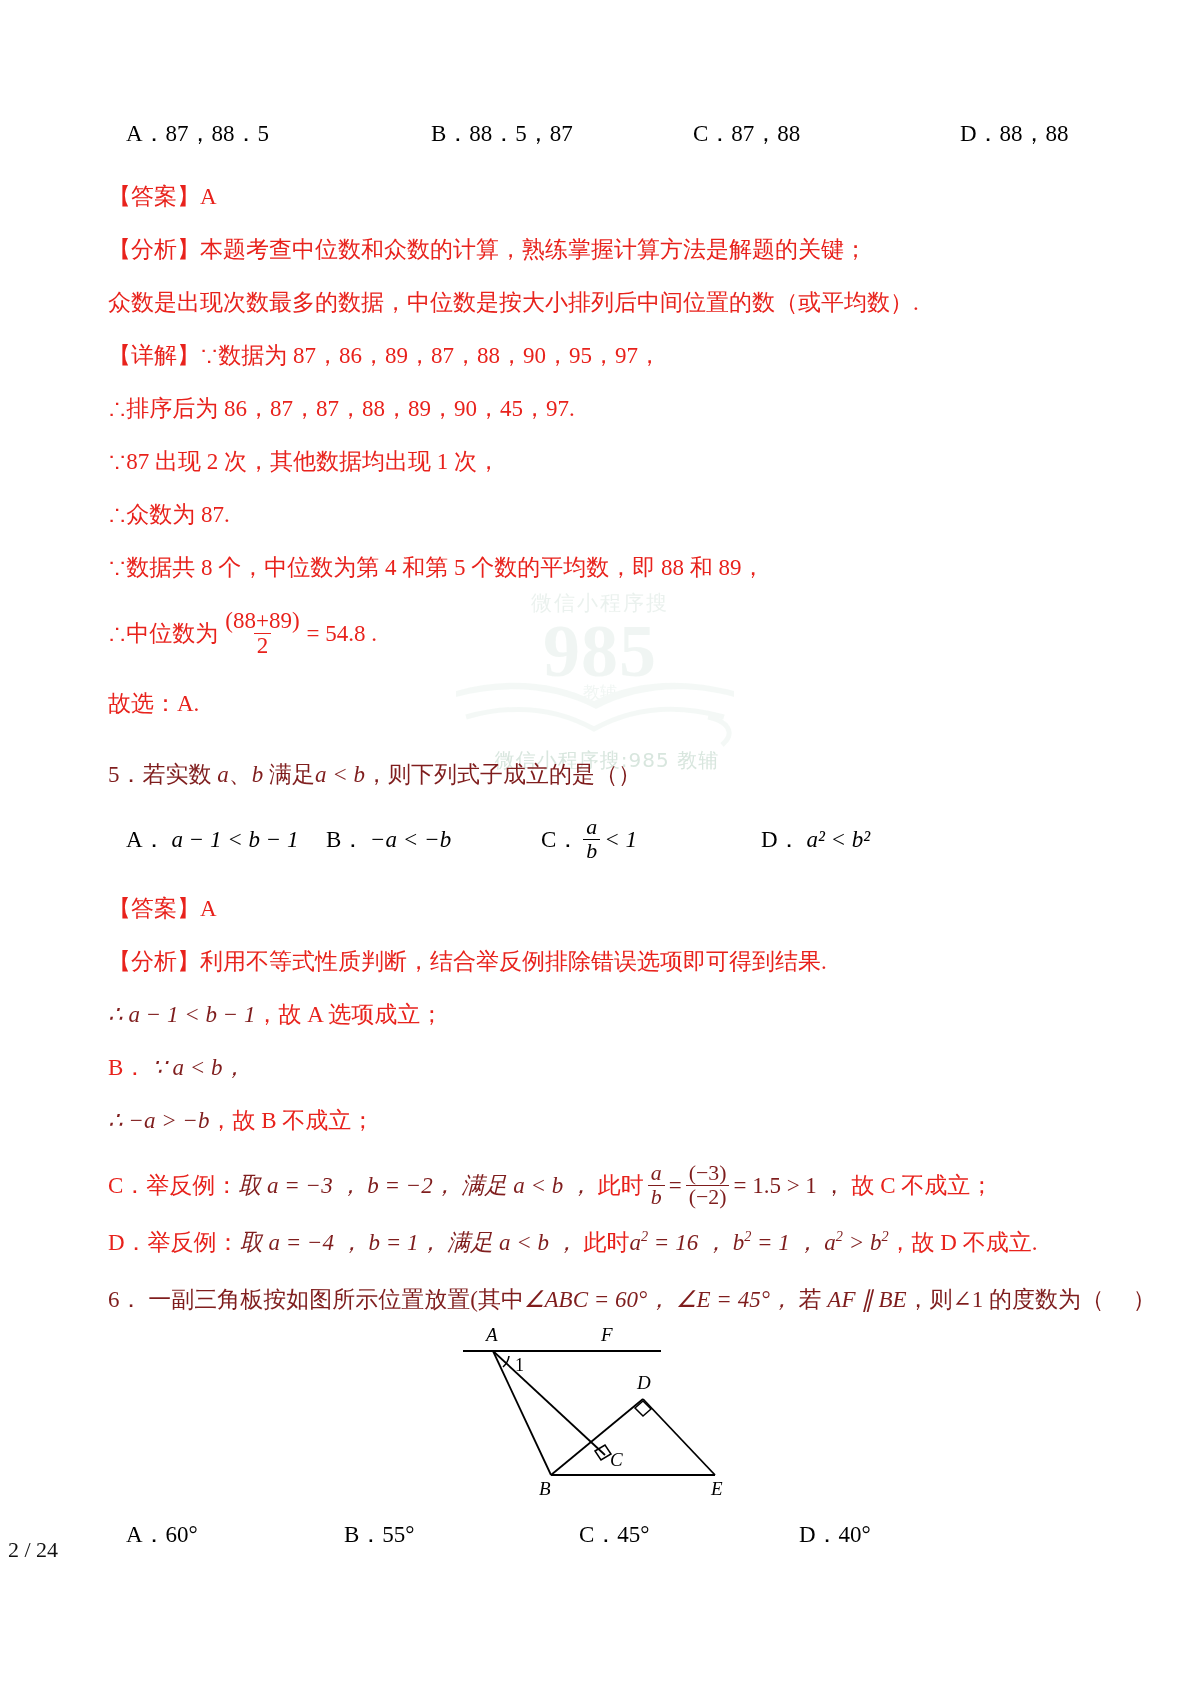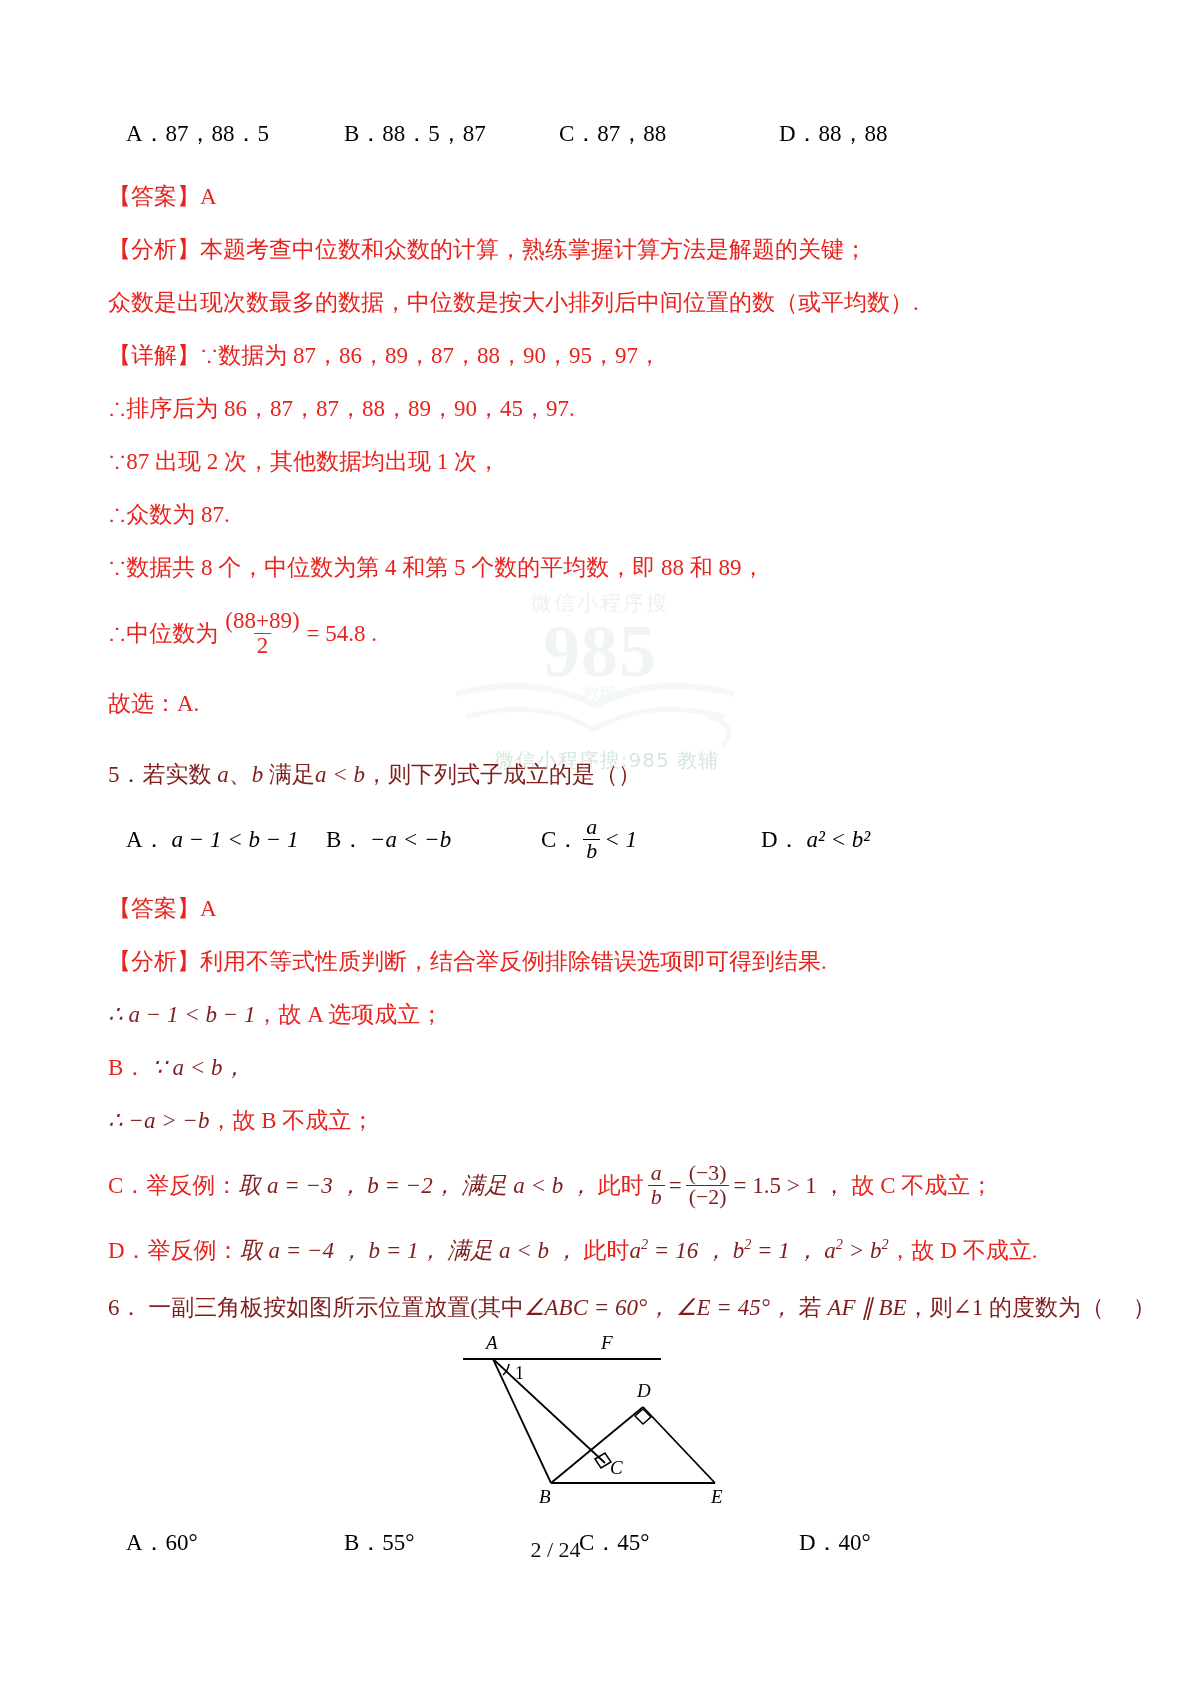--- a/index.html
+++ b/index.html
@@ -133,24 +133,24 @@
   .figure {
     position: relative;
     z-index: 3;
     width: 100%;
     height: 180px;
     margin: 2px 0 16px 0;
   }
   .figure svg { display: block; margin: 0 auto; }
   .footer {
     position: absolute;
-    left: 2px;
+    left: 8px;
     top: 1537px;
     width: 1107px;
-    text-align: center;
+    text-align: left;
     font-size: 22px;
     font-family: "Liberation Serif", serif;
     color: #111;
     z-index: 3;
   }
 </style>
 </head>
 <body>
 
 <div class="page">
@@ -161,23 +161,23 @@
     <div class="wm-sub">教辅</div>
     <svg class="wm-book" viewBox="0 0 300 86">
       <path d="M10 20 C60 6 110 10 148 30 C186 10 236 6 288 20 L288 26 C236 12 188 18 150 38 C112 18 62 12 10 26 Z" fill="#dcebe3"></path>
       <path d="M20 46 C70 32 112 38 148 58 C184 38 228 32 278 46" fill="none" stroke="#dcebe3" stroke-width="5"></path>
       <path d="M262 46 C282 50 290 62 276 74" fill="none" stroke="#dcebe3" stroke-width="5"></path>
     </svg>
   </div>
 
   <div class="content">
 
-    <div class="opts" style="margin-bottom:36px;">
+    <div class="opts" style="margin-bottom:36px;gap:47px;">
       <div class="opt lbl" style="width:218px;padding-left:18px;">A．87，88．5</div>
-      <div class="opt lbl" style="width:215px;">B．88．5，87</div>
+      <div class="opt lbl" style="width:215px;margin-left:40px;">B．88．5，87</div>
       <div class="opt lbl" style="width:220px;">C．87，88</div>
       <div class="opt lbl">D．88，88</div>
     </div>
 
     <div class="line">
       <span class="red">【答案】</span><span class="red">A</span>
     </div>
 
     <div class="line">
       <span class="red">【分析】</span><span class="red">本题考查中位数和众数的计算，熟练掌握计算方法是解题的关键；</span>
@@ -245,21 +245,21 @@
     </div>
 
     <div class="line">
       <span class="red">B．</span>&nbsp;<span class="blk mi">∵ a &lt; b，</span>
     </div>
 
     <div class="line">
       <span class="blk mi">∴ −a &gt; −b</span><span class="red">，故 B 不成立；</span>
     </div>
 
-    <div class="line" style="margin-bottom:28px;">
+    <div class="line" style="margin-bottom:20px;">
       <span class="midline">
         <span class="red">C．举反例：</span>
         <span class="blk mi">取 a = −3 ，</span>&nbsp;
         <span class="blk mi">b = −2，</span>&nbsp;
         <span class="blk mi">满足 a &lt; b ，</span>&nbsp;
         <span class="red">此时</span>
         <span class="frac blk">
           <span class="num mi">a</span>
           <span class="den mi">b</span>
         </span>

